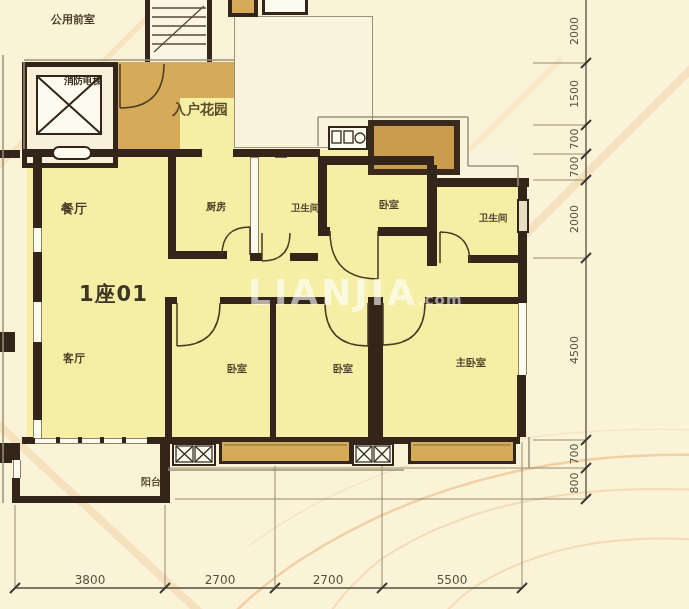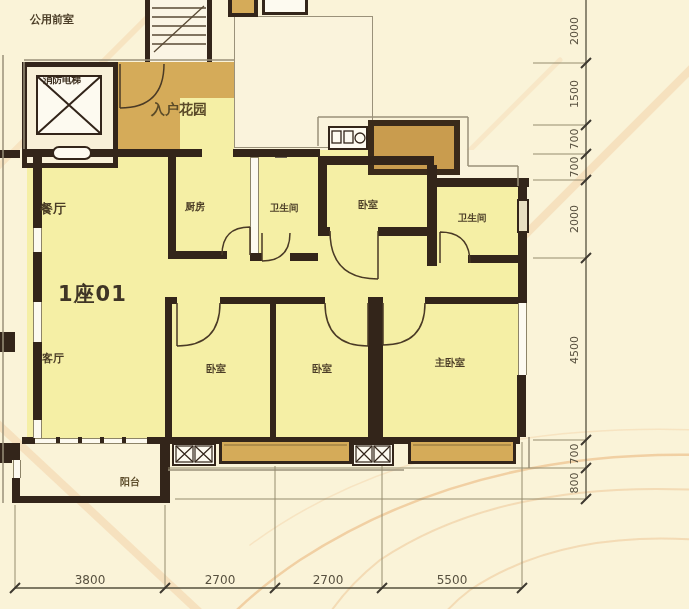--- a/index.html
+++ b/index.html
@@ -1,21 +1,21 @@
 <!DOCTYPE html>
 <html><head>
 <meta charset="utf-8">
 <style>
   html,body{margin:0;padding:0;background:#faf3d8;}
   .plan{position:relative;width:689px;height:609px;overflow:hidden;background:#faf3d8;
         font-family:"DejaVu Sans","Liberation Sans",sans-serif;}
   svg.layer{position:absolute;left:0;top:0;pointer-events:none;}
   .wl{position:absolute;background:#33251a;}
   .fill{position:absolute;}
-  .lbl{position:absolute;color:#4a3c26;font-weight:bold;white-space:nowrap;line-height:1;}
+  .lbl{position:absolute;color:#4a3c26;font-weight:bold;white-space:nowrap;line-height:1;margin-left:21px;}
   .dim-r{position:absolute;left:574px;transform:translate(-50%,-50%) rotate(-90deg);
          font-size:11px;color:#57503f;white-space:nowrap;}
   .dim-b{position:absolute;top:573px;transform:translateX(-50%);
          font-size:12px;color:#57503f;white-space:nowrap;}
   .watermark{position:absolute;left:248px;top:272px;font-size:36px;font-weight:bold;
              letter-spacing:3px;color:rgba(255,255,255,0.62);}
   .watermark .suffix{font-size:15px;font-weight:bold;letter-spacing:1px;
              color:rgba(255,255,255,0.55);}
   .winv{position:absolute;background:#fdfaf0;border-left:1px solid #8d8468;border-right:1px solid #8d8468;}
   .winh{position:absolute;background:#fdfaf0;border-top:1px solid #8d8468;border-bottom:1px solid #8d8468;}
@@ -172,21 +172,21 @@
       <path d="M 15 505 V 588 M 165 505 V 588 M 275 466 V 588 M 382 466 V 588 M 522 442 V 588"></path>
     </g>
     <g stroke="#3e3930" stroke-width="2" fill="none">
       <path d="M 581 68 L 591 58 M 581 130 L 591 120 M 581 159 L 591 149 M 581 185 L 591 175
                M 581 263 L 591 253 M 581 445 L 591 435 M 581 473 L 591 463 M 581 504 L 591 494"></path>
       <path d="M 10 593 L 20 583 M 160 593 L 170 583 M 270 593 L 280 583 M 377 593 L 387 583 M 517 593 L 527 583"></path>
     </g>
   </svg>
 
   <span class="lbl" style="left:30px;top:14px;font-size:11px;">公用前室</span>
-  <span class="lbl" style="left:43px;top:76px;font-size:9.5px;color:#3a2c1c;font-family:Liberation Mono, monospace;">消防电梯</span>
+  <span class="lbl" style="left:43px;top:76px;font-size:9.5px;color:#3a2c1c;">消防电梯</span>
   <span class="lbl" style="left:151px;top:102px;font-size:14px;color:#5a4a28;">入户花园</span>
   <span class="lbl" style="left:40px;top:202px;font-size:13px;">餐厅</span>
   <span class="lbl" style="left:185px;top:202px;font-size:10px;">厨房</span>
   <span class="lbl" style="left:270px;top:203px;font-size:9.5px;">卫生间</span>
   <span class="lbl" style="left:358px;top:200px;font-size:10px;">卧室</span>
   <span class="lbl" style="left:458px;top:213px;font-size:9.5px;">卫生间</span>
   <span class="lbl" style="left:58px;top:284px;font-size:21px;font-weight:600;letter-spacing:1px;color:#3f3526;">1座01</span>
   <span class="lbl" style="left:42px;top:354px;font-size:11px;font-family:Liberation Mono, monospace;">客厅</span>
   <span class="lbl" style="left:206px;top:364px;font-size:10px;">卧室</span>
   <span class="lbl" style="left:312px;top:364px;font-size:10px;">卧室</span>
@@ -200,14 +200,17 @@
   <span class="dim-r" style="top:219px;">2000</span>
   <span class="dim-r" style="top:350px;">4500</span>
   <span class="dim-r" style="top:454px;">700</span>
   <span class="dim-r" style="top:483px;">800</span>
 
   <span class="dim-b" style="left:90px;">3800</span>
   <span class="dim-b" style="left:220px;">2700</span>
   <span class="dim-b" style="left:328px;">2700</span>
   <span class="dim-b" style="left:452px;">5500</span>
 
+  <div class="watermark">
+    <span>LIANJIA</span><span class="suffix">.com</span>
+  </div>
 
 </div>
 
 </body></html>

